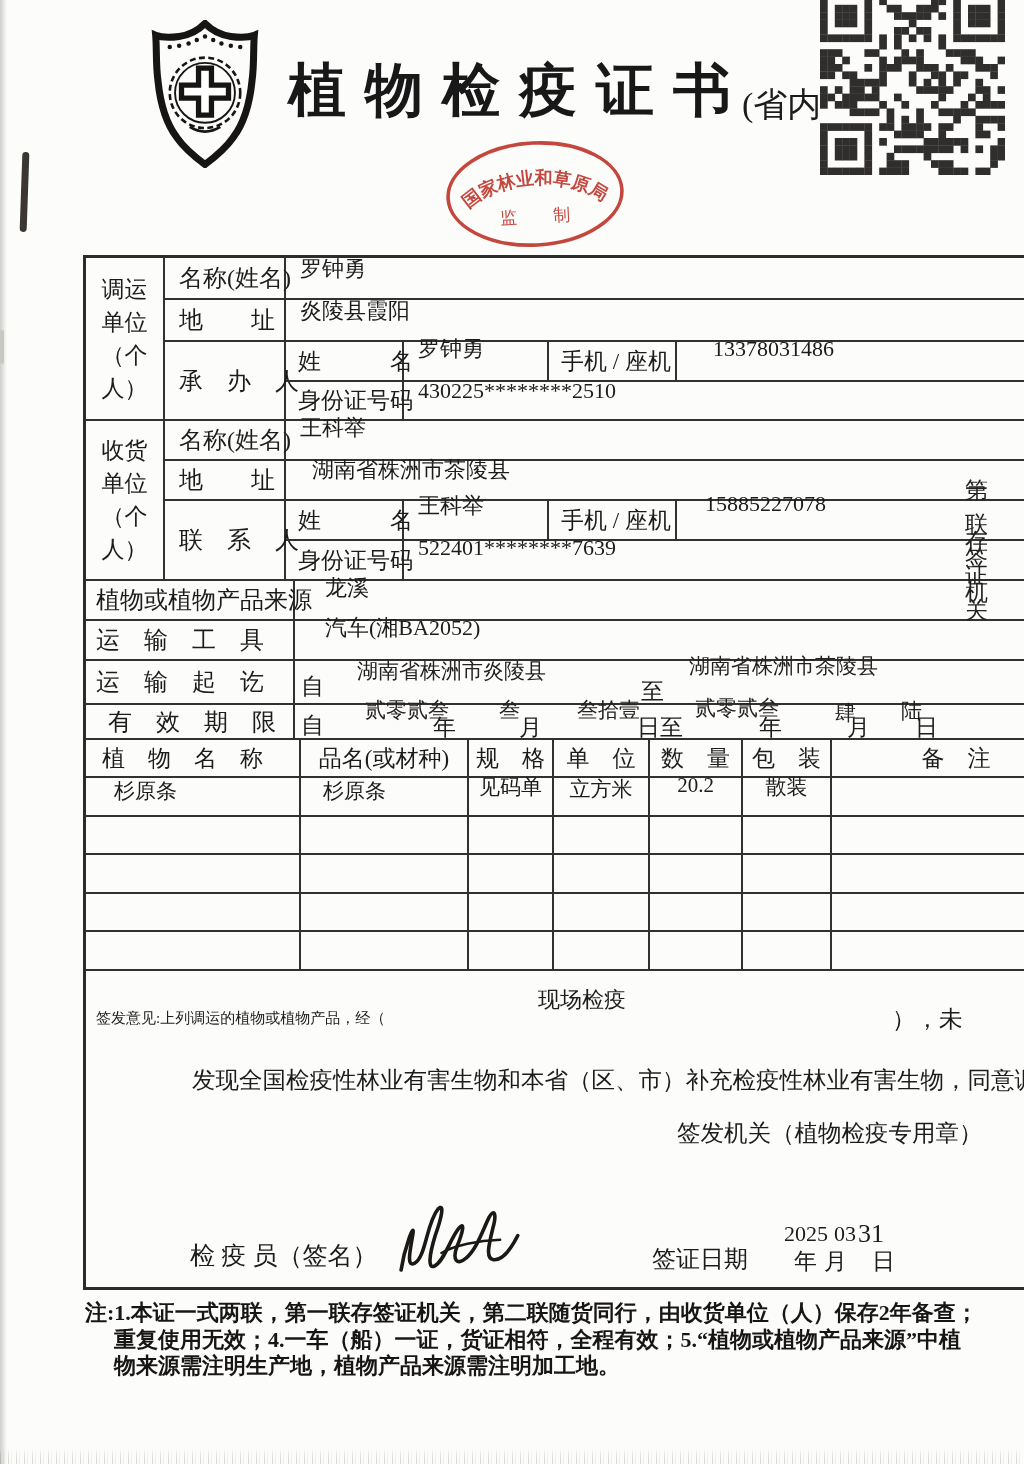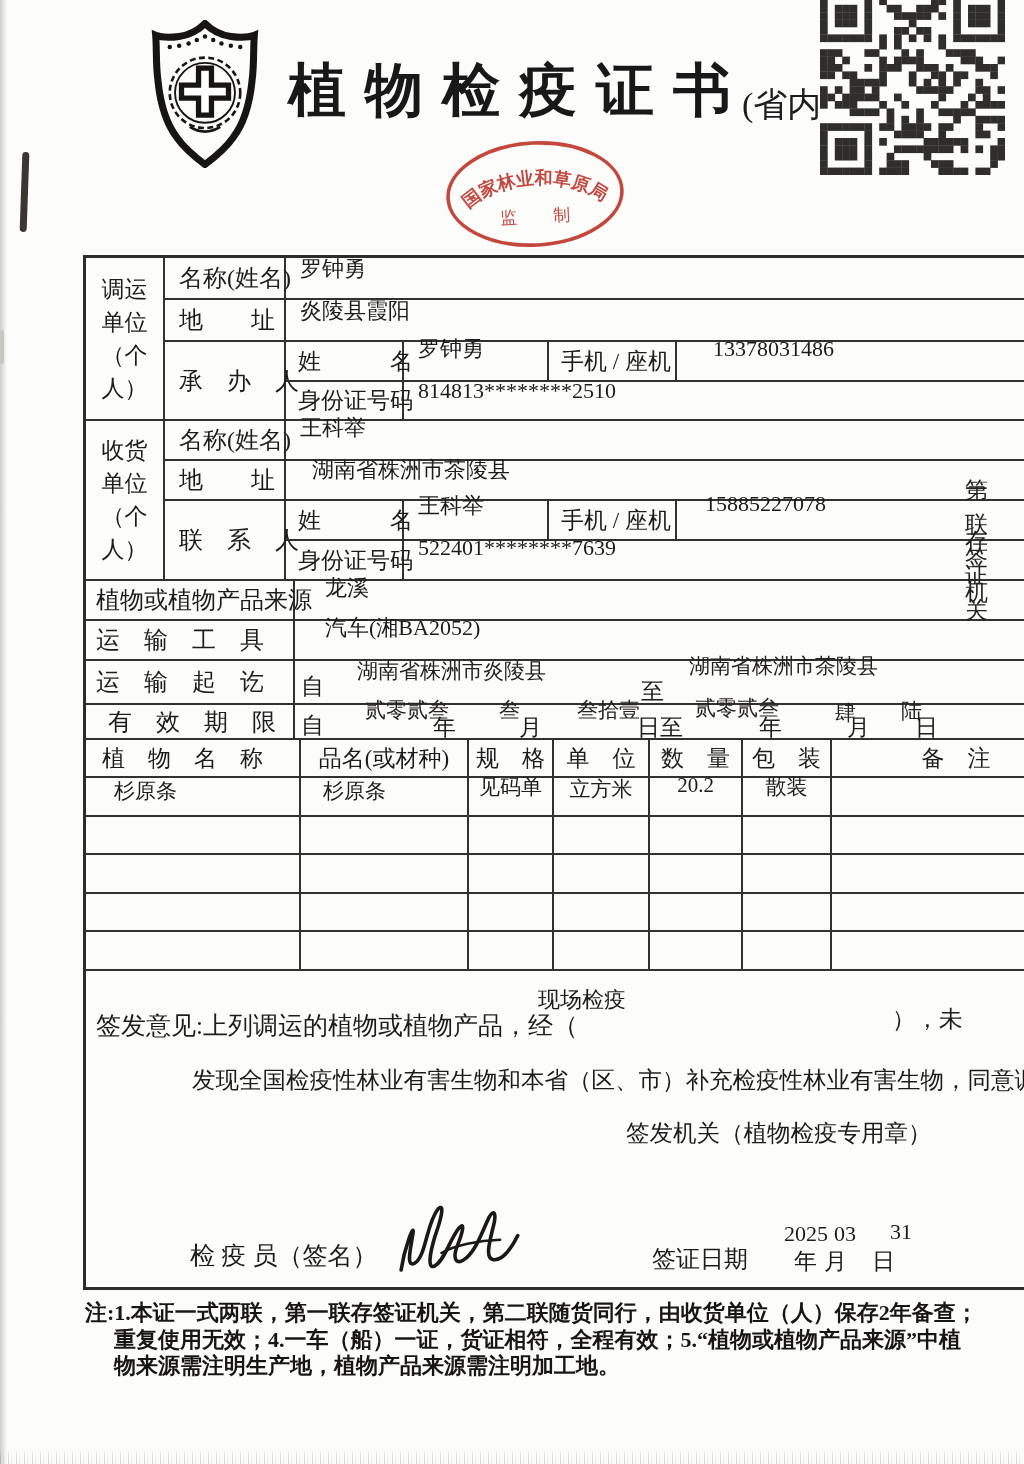--- a/index.html
+++ b/index.html
@@ -442,21 +442,21 @@
                   <span class="t up8">罗钟勇</span>
                 </div>
               <div class="cell nlabel" style="width:128px">手机 / 座机</div>
               <div class="cell val no-br" style="flex:1;padding-left:36px">
                   <span class="t up6">13378031486</span>
                 </div>
             </div>
             <div class="tr last" style="flex:1">
               <div class="cell nlabel" style="width:118px">身份证号码</div>
               <div class="cell val no-br" style="flex:1">
-                  <span class="t up4">814813********2510</span>
+                  <span class="t up4">430225********2510</span>
                 </div>
             </div>
           </div>
         </div>
       </div>
     </div>
 
     <div class="tr" style="height:160px">
       <div class="cell glabel" style="width:79px">收货
 单位
@@ -661,40 +661,40 @@
         </div>
       <div class="cell" style="width:89px">
           <span class="t"></span>
         </div>
       <div class="cell no-br" style="flex:1">
           <span class="t"></span>
         </div>
     </div>
 
     <div class="tr last sign">
-      <div class="abs" style="left:10px;top:38px;font-size:25px">签发意见:上列调运的植物或植物产品，经（</div>
+      <div class="abs" style="left:10px;top:38px;font-size:15px">签发意见:上列调运的植物或植物产品，经（</div>
       <div class="abs" style="left:452px;top:14px;font-size:22px">现场检疫</div>
       <div class="abs" style="left:806px;top:32px;font-size:23.5px">），未</div>
       <div class="abs" style="left:106px;top:93px;font-size:23.5px">发现全国检疫性林业有害生物和本省（区、市）补充检疫性林业有害生物，同意调运。</div>
-      <div class="abs" style="left:540px;top:146px;font-size:23.5px">签发机关（植物检疫专用章）</div>
+      <div class="abs" style="left:591px;top:146px;font-size:23.5px">签发机关（植物检疫专用章）</div>
 
       <div class="abs" style="left:104px;top:268px;font-size:25px">检 疫 员（签名）</div>
       <div class="sig-svg" style="left:296px;top:228px">
         <svg width="150" height="80" viewBox="0 0 150 80">
           <path d="M16 64 C22 42 36 16 32 30 C28 44 21 62 30 59 C42 55 47 20 60 8 C68 2 62 18 54 34 C46 52 42 67 50 64 C60 60 68 40 78 30 C86 22 82 34 74 48 C68 60 72 67 82 60 C94 52 102 34 110 22 C116 14 118 20 112 34 C106 50 101 63 109 65 C118 67 128 56 136 44" stroke="#1b1916" stroke-width="3.6" fill="none" stroke-linecap="round"></path>
           <path d="M58 52 C72 46 96 44 118 46" stroke="#1b1916" stroke-width="2.4" fill="none" stroke-linecap="round"></path>
         </svg>
       </div>
 
       <div class="abs" style="left:566px;top:272px;font-size:24px">签证日期</div>
       <div class="abs" style="left:698px;top:250px;font-size:22px">2025</div>
       <div class="abs" style="left:708px;top:275px;font-size:23px">年</div>
       <div class="abs" style="left:748px;top:250px;font-size:22px">03</div>
       <div class="abs" style="left:738px;top:275px;font-size:23px">月</div>
-      <div class="abs" style="left:804px;top:248px;font-size:22px">31</div>
+      <div class="abs" style="left:772px;top:248px;font-size:26px">31</div>
       <div class="abs" style="left:786px;top:275px;font-size:23px">日</div>
     </div>
   </div>
 
   <div class="side-note">第一联存签证机关</div>
 
   <div class="footer">
     <div class="fl">注:1.本证一式两联，第一联存签证机关，第二联随货同行，由收货单位（人）保存2年备查；</div>
     <div class="fl ind">重复使用无效；4.一车（船）一证，货证相符，全程有效；5.“植物或植物产品来源”中植</div>
     <div class="fl ind">物来源需注明生产地，植物产品来源需注明加工地。</div>

